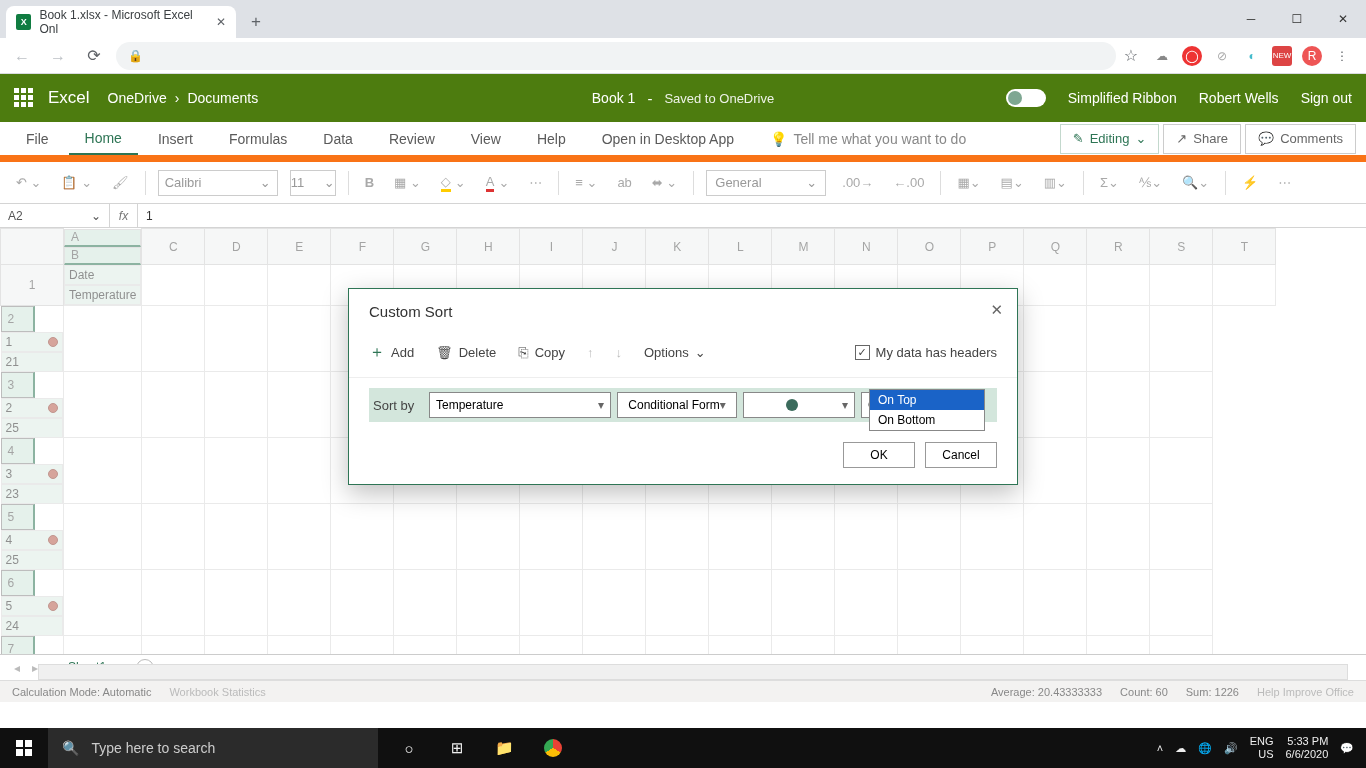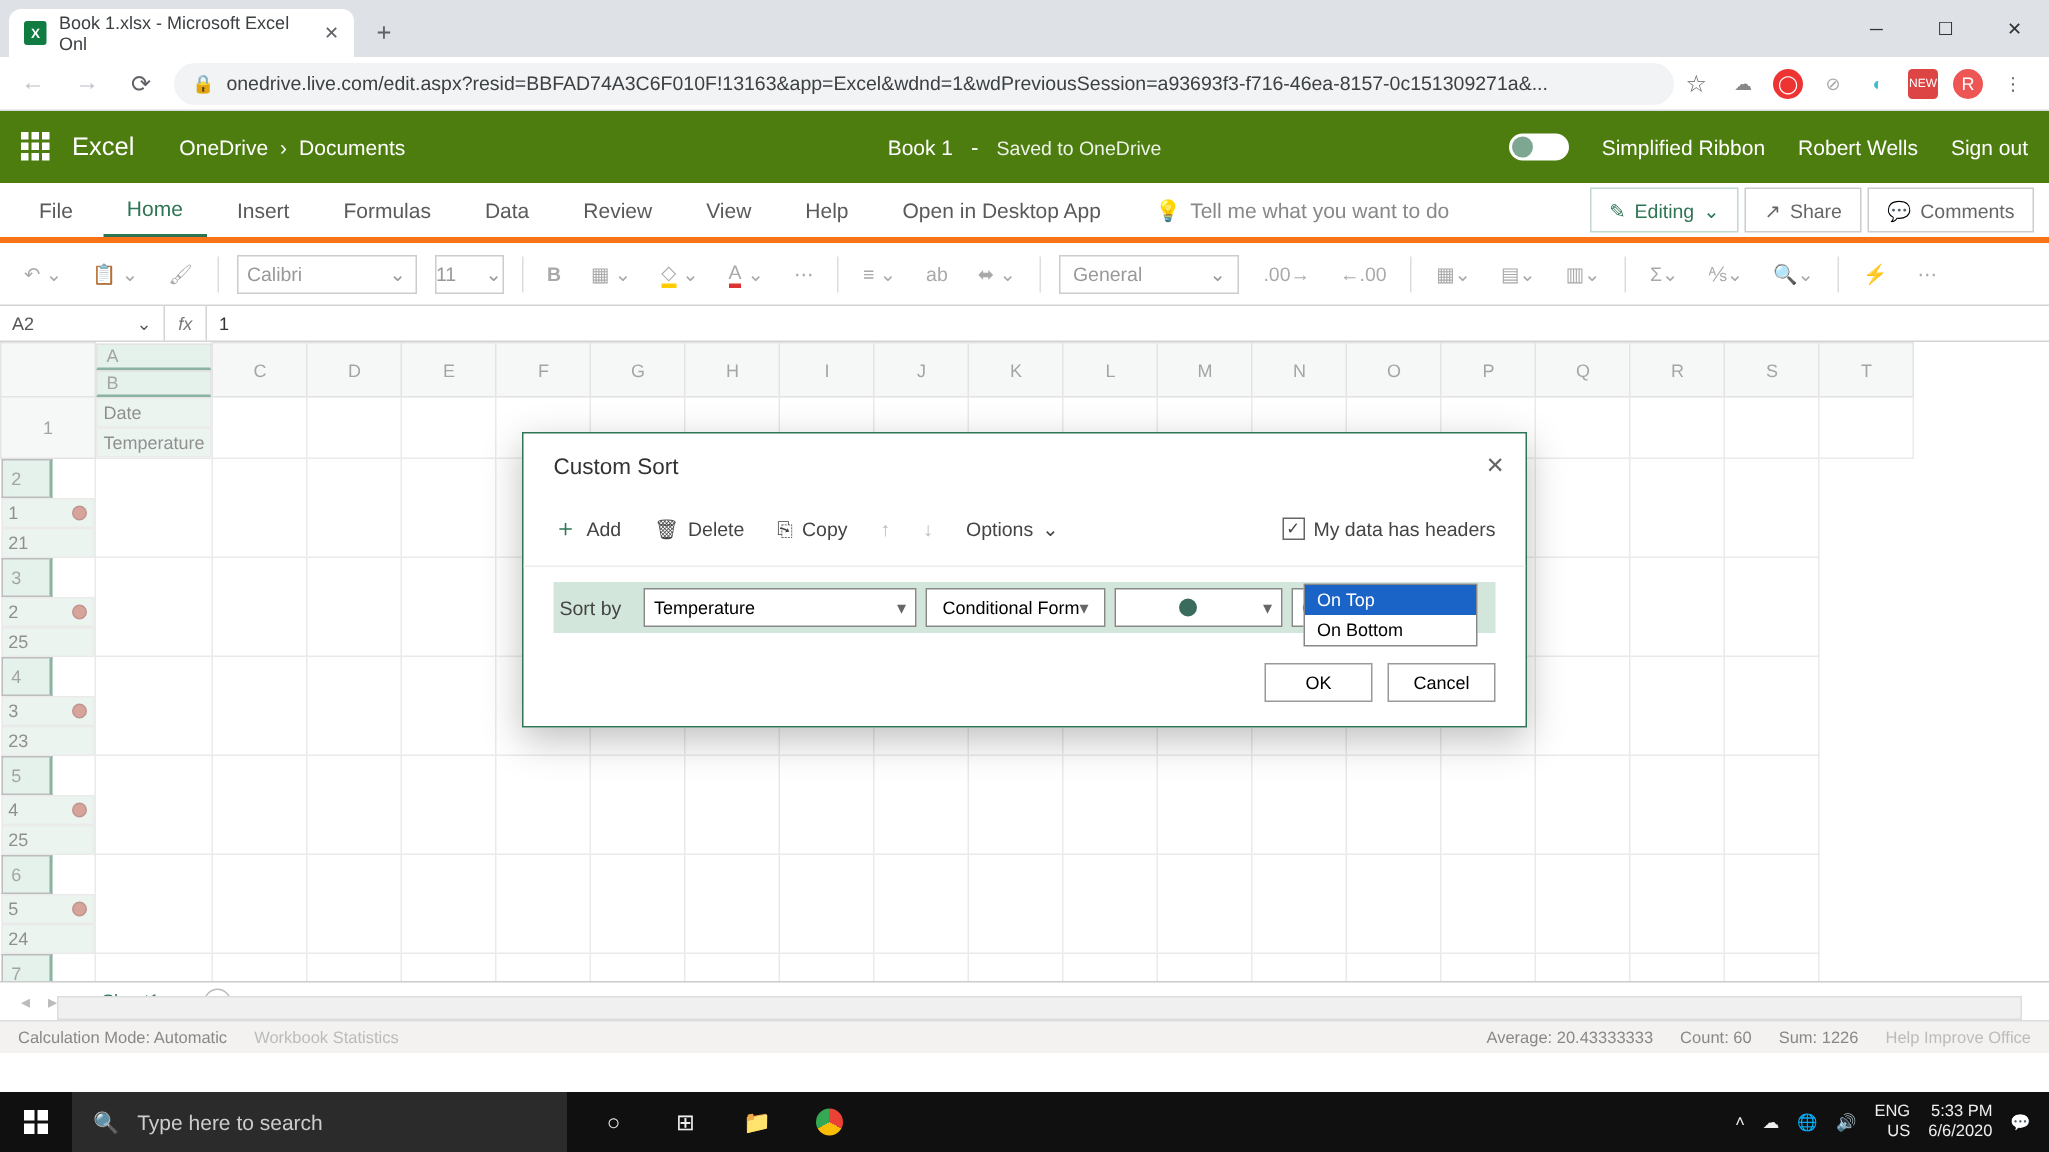--- a/index.html
+++ b/index.html
@@ -19,28 +19,28 @@
 .addr { flex:1; height:28px; background:#f1f3f4; border-radius:14px; display:flex; align-items:center; padding:0 12px; gap:8px; font-size:13px; color:#3c4043; overflow:hidden; white-space:nowrap;}
 .addr .lock { color:#5f6368; font-size:12px;}
 .ext-icons { display:flex; gap:10px; align-items:center; padding:0 6px;}
 .ext-icons div { width:20px; height:20px; border-radius:10px; display:flex; align-items:center; justify-content:center; font-size:12px;}
 
 
 .xl-title { height:48px; background:#4d7c0f; display:flex; align-items:center; color:#fff; padding:0 14px; gap:14px; }
 .grid-icon { width:20px; height:20px; display:grid; grid-template-columns:repeat(3,5px); grid-template-rows:repeat(3,5px); gap:2px;}
 .grid-icon span{background:#fff;}
 .xl-title .brand { font-size:17px; }
-.xl-title .crumbs { font-size:14px; display:flex; gap:8px; align-items:flex-end; margin-left:16px;}
+.xl-title .crumbs { font-size:14px; display:flex; gap:8px; align-items:flex-end; margin-left:4px;}
 .xl-title .center { position:absolute; left:50%; transform:translateX(-50%); display:flex; gap:12px; align-items:center; font-size:15px;}
 .xl-title .right { margin-left:auto; display:flex; gap:22px; align-items:center; font-size:14px;}
 .toggle { width:40px; height:18px; background:#fff; border-radius:9px; position:relative;}
 .toggle::after{content:"";position:absolute;left:2px;top:2px;width:14px;height:14px;background:#7ea792;border-radius:7px;}
 
 
-.ribbon-tabs { height:40px; border-bottom:4px solid #f97316; display:flex; align-items:center; padding:0 10px; gap:4px; font-size:14px; color:#777;}
+.ribbon-tabs { height:40px; border-bottom:7px solid #f97316; display:flex; align-items:center; padding:0 10px; gap:4px; font-size:14px; color:#777;}
 .rtab { padding:0 16px; height:100%; display:flex; align-items:center; cursor:pointer; color:#5a5a5a;}
 .rtab.active { color:#2e7555; border-bottom:2px solid #2e7555; font-weight:500;}
 .ribbon-tabs .spacer{flex:1;}
 .ribbon-tabs .action{display:flex;gap:6px;align-items:center;padding:5px 12px;border:1px solid #ccc;height:30px;font-size:13px;color:#666;}
 .ribbon-tabs .editing{color:#2e7555;border-color:#c3d8cd;}
 .ribbon-tabs .idea{color:#888;}
 
 
 .ribbon { height:42px; border-bottom:1px solid #d4d4d4; display:flex; align-items:center; padding:0 12px; gap:12px; color:#a9a9a9; font-size:13px;}
 .rbtn { display:flex; align-items:center; gap:4px; padding:3px 4px;}
@@ -138,21 +138,20 @@
     <div>✕</div>
   </div>
 </div>
 
 <div class="chrome-bar">
   <div class="nav-btn disabled">←</div>
   <div class="nav-btn disabled">→</div>
   <div class="nav-btn">⟳</div>
   <div class="addr">
     <span class="lock">🔒</span>
-    <span>onedrive.live.com/edit.aspx?resid=BBFAD74A3C6F010F!13163&amp;app=Excel&amp;wdnd=1&amp;wdPreviousSession=a93693f3-f716-46ea-8157-0c151309271a&amp;...</span>
   </div>
   <span style="color:#5f6368;">☆</span>
   <div class="ext-icons">
     <div style="color:#888;">☁</div>
     <div style="background:#e33;color:#fff;border-radius:10px;">◯</div>
     <div style="color:#aaa;">⊘</div>
     <div style="color:#4bc;">◐</div>
     <div style="background:#d44;color:#fff;font-size:8px;border-radius:3px;padding:2px;">NEW</div>
     <div style="background:#e55;color:#fff;">R</div>
     <div style="color:#5f6368;">⋮</div>

